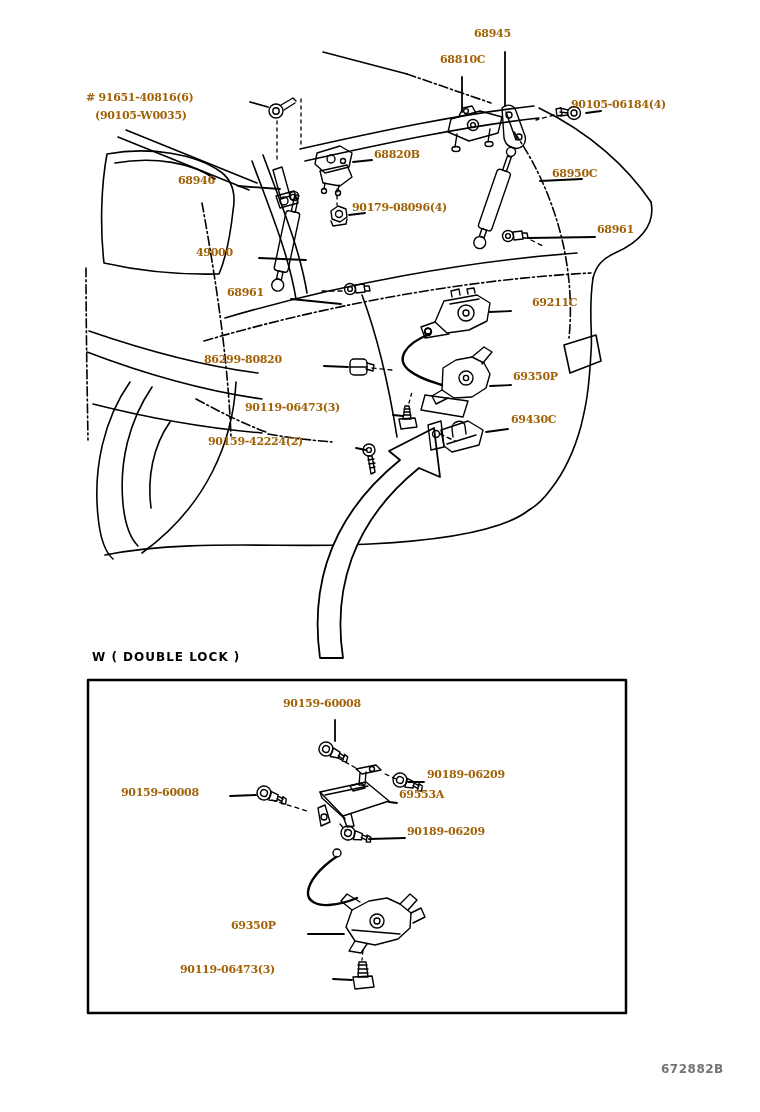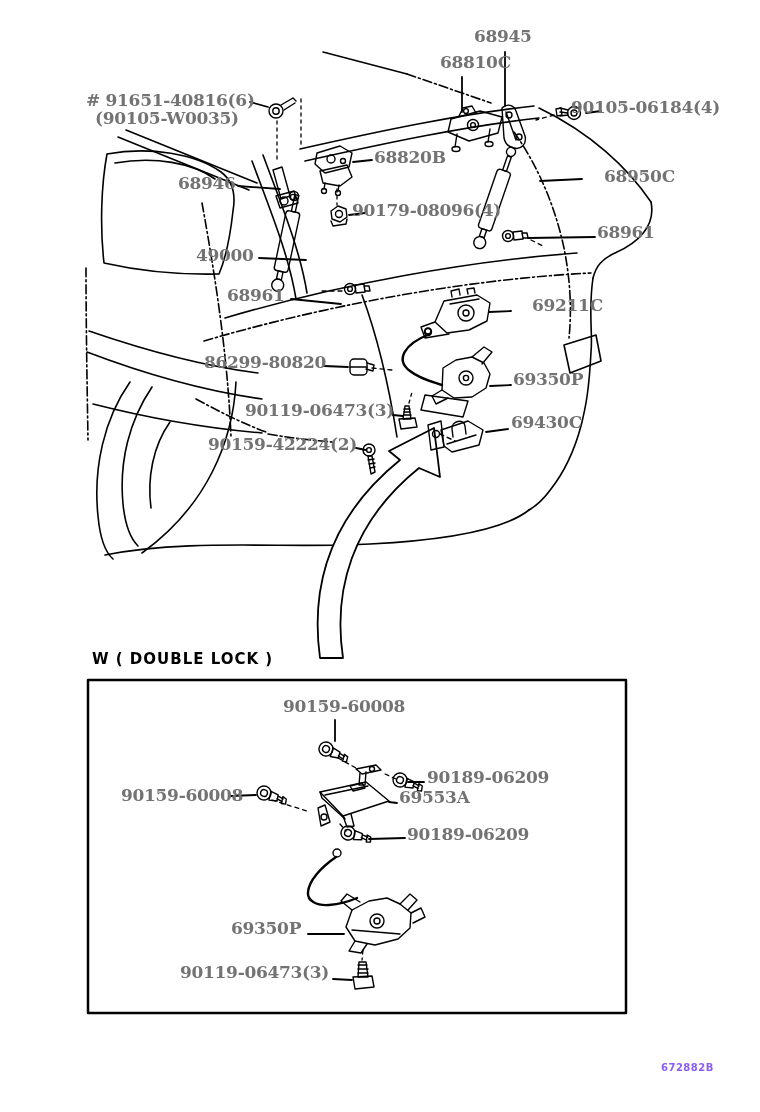--- a/index.html
+++ b/index.html
@@ -1,26 +1,26 @@
 <!DOCTYPE html>
 <html><head>
 <meta charset="utf-8">
 <style>
   html,body{margin:0;padding:0;background:#ffffff;}
   body{width:760px;height:1112px;position:relative;overflow:hidden;
        font-family:"DejaVu Serif","Liberation Serif",serif;}
   .stage{position:absolute;inset:0;width:760px;height:1112px;background:#fff;}
   svg.art{position:absolute;left:0;top:0;}
   .lbl{position:absolute;font-family:"DejaVu Serif","Liberation Serif",serif;
-       font-weight:700;font-size:17px;line-height:1.05;color:#737373;
+       font-weight:700;font-size:11px;line-height:1.05;color:#a16207;
        white-space:nowrap;letter-spacing:-0.3px;}
   .inset-title{position:absolute;font-family:"DejaVu Sans","Liberation Sans",sans-serif;
-       font-weight:700;font-size:15px;color:#000;white-space:nowrap;letter-spacing:1px;}
+       font-weight:700;font-size:12px;color:#000;white-space:nowrap;letter-spacing:1px;}
   .footer-code{position:absolute;font-family:"DejaVu Sans","Liberation Sans",sans-serif;
-       font-weight:700;font-size:10px;color:#8b5cf6;white-space:nowrap;letter-spacing:0.5px;}
+       font-weight:700;font-size:12px;color:#737373;white-space:nowrap;letter-spacing:0.5px;}
 </style>
 </head>
 <body>
 
 <div class="stage">
 
 <svg class="art" width="760" height="1112" viewBox="0 0 760 1112" fill="none" stroke="#000" stroke-width="1.6" stroke-linecap="round" stroke-linejoin="round">
 
   <g>
     <path d="M118,137 L249,190"></path>
@@ -295,21 +295,21 @@
     <path d="M353,977 L372,976 L374,987 L355,989 Z"></path>
   </g>
 </svg>
 
 <div class="lbl" style="left:474px;top:28px">68945</div>
 <div class="lbl" style="left:440px;top:54px">68810C</div>
 <div class="lbl" style="left:86px;top:92px"># 91651-40816(6)</div>
 <div class="lbl" style="left:95px;top:110px">(90105-W0035)</div>
 <div class="lbl" style="left:571px;top:99px">90105-06184(4)</div>
 <div class="lbl" style="left:374px;top:149px">68820B</div>
-<div class="lbl" style="left:604px;top:168px">68950C</div>
+<div class="lbl" style="left:552px;top:168px">68950C</div>
 <div class="lbl" style="left:178px;top:175px">68946</div>
 <div class="lbl" style="left:352px;top:202px">90179-08096(4)</div>
 <div class="lbl" style="left:597px;top:224px">68961</div>
 <div class="lbl" style="left:196px;top:247px">49000</div>
 <div class="lbl" style="left:227px;top:287px">68961</div>
 <div class="lbl" style="left:532px;top:297px">69211C</div>
 <div class="lbl" style="left:204px;top:354px">86299-80820</div>
 <div class="lbl" style="left:513px;top:371px">69350P</div>
 <div class="lbl" style="left:245px;top:402px">90119-06473(3)</div>
 <div class="lbl" style="left:511px;top:414px">69430C</div>

